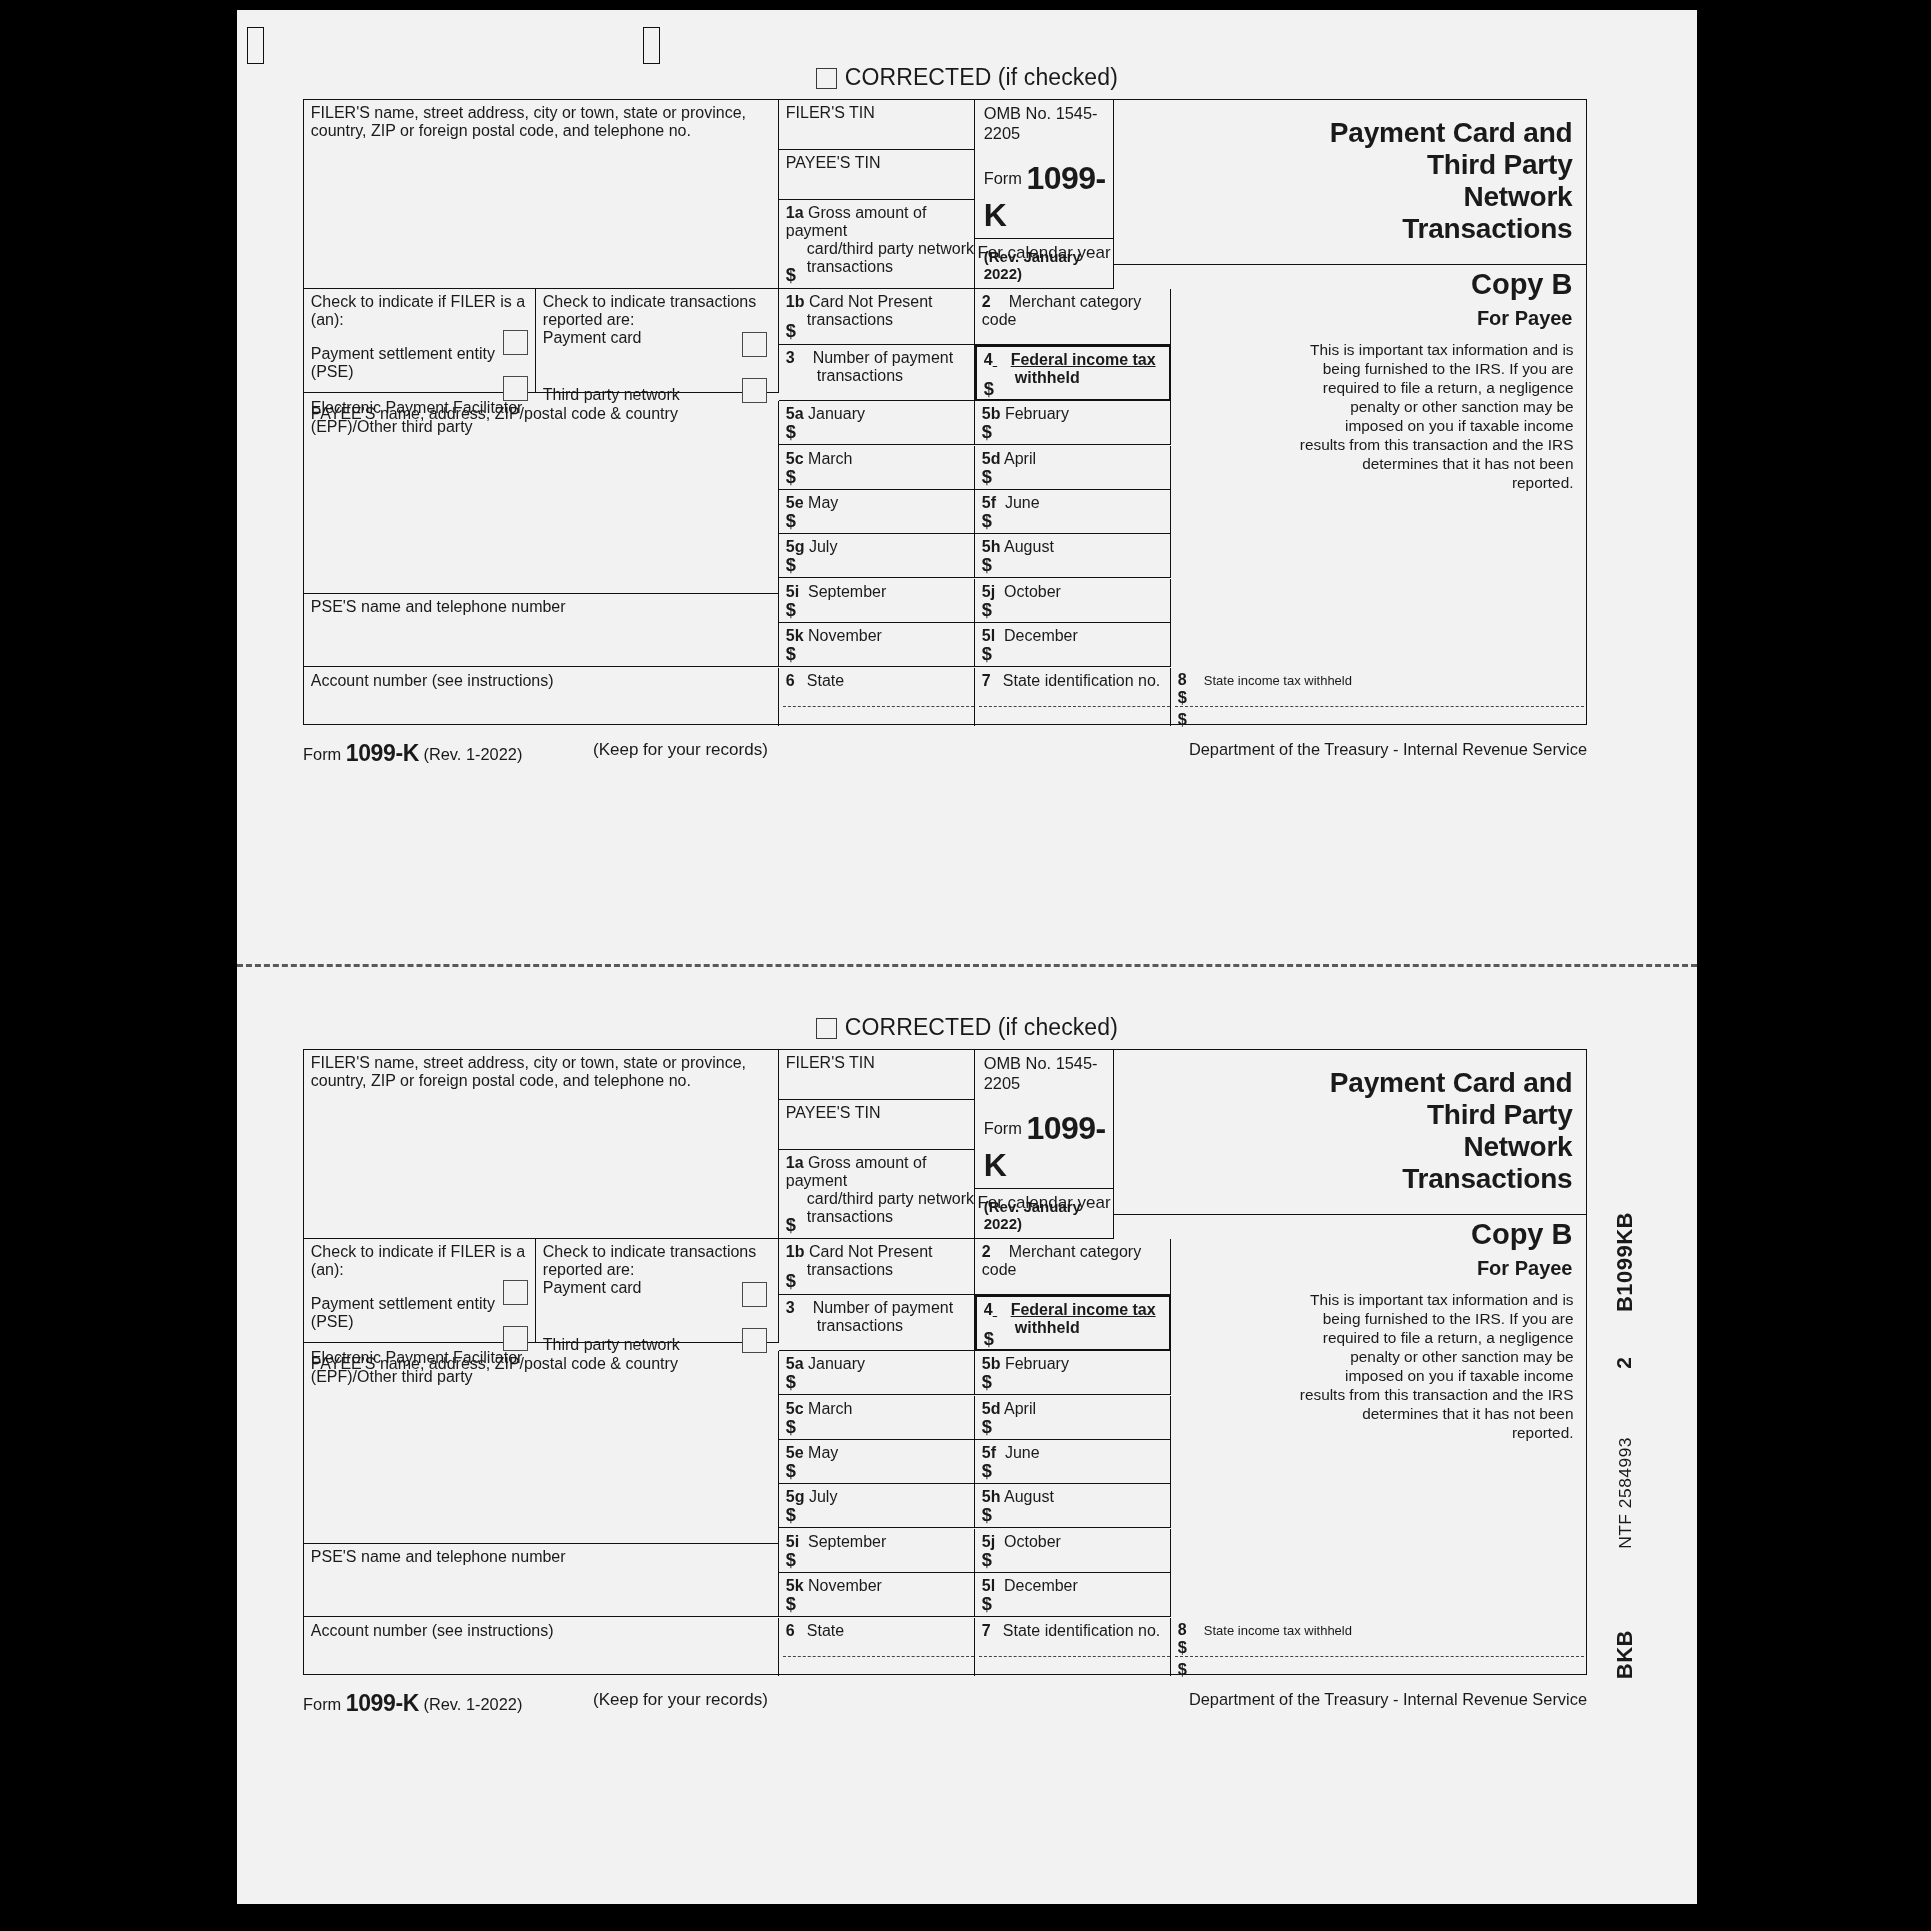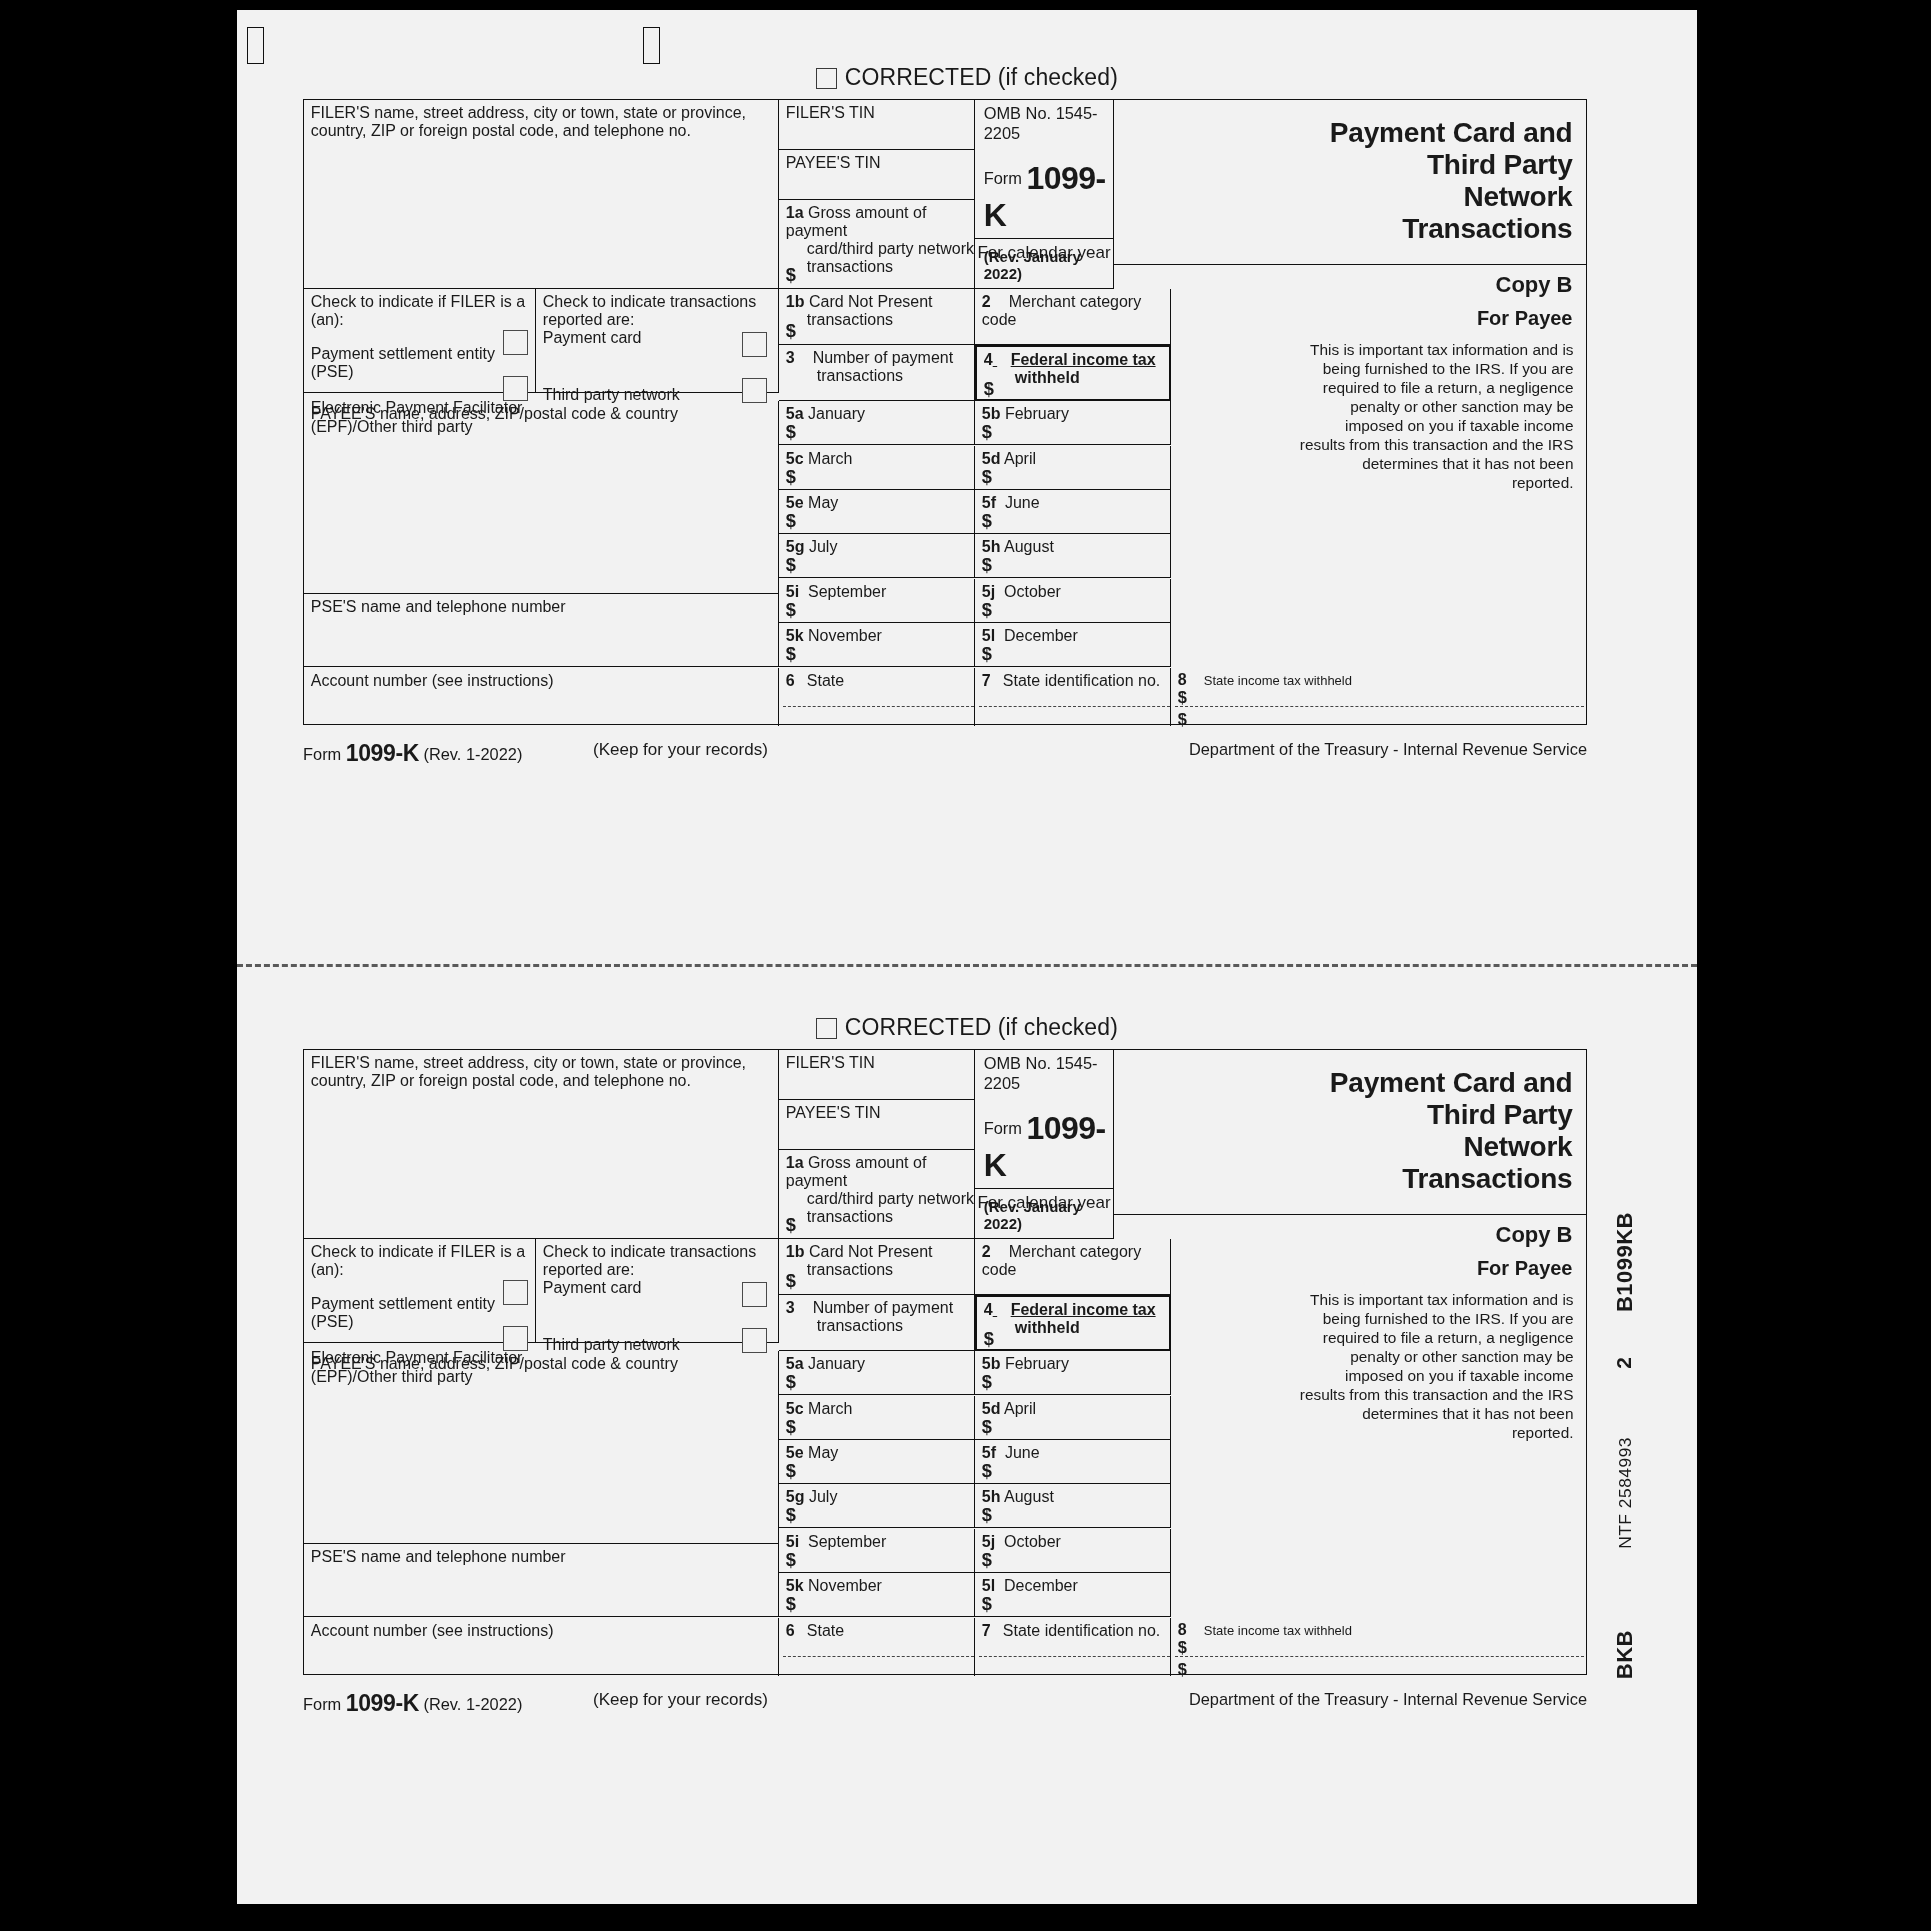--- a/index.html
+++ b/index.html
@@ -63,21 +63,21 @@
   
   .titlecol{
     position:absolute;
     text-align:right;
     padding-right:13.5px;
     box-sizing:border-box;
   }
   .bigtitle{
     font-size:28px;font-weight:bold;line-height:32px;letter-spacing:-0.2px;
   }
-  .copyb{font-size:22px;font-weight:bold;line-height:29px;}
+  .copyb{font-size:29px;font-weight:bold;line-height:29px;}
   .forpayee{font-size:20px;font-weight:bold;line-height:25px;}
   .notice{
     font-size:15.4px;line-height:19px;text-align:right;
   }
   .ombline{font-size:16.4px;line-height:19.3px;padding:4.8px 0 0 8.7px;}
   .formline{padding-left:8.7px;}
   .formline .fw{font-size:16.4px;vertical-align:4.8px;}
   .formline .fk{font-size:32px;font-weight:bold;letter-spacing:-0.5px;}
   .revline{font-size:15px;padding-left:8.7px;font-weight:bold;}
   .calyear{font-size:17px;text-align:center;padding-top:4.8px;}

